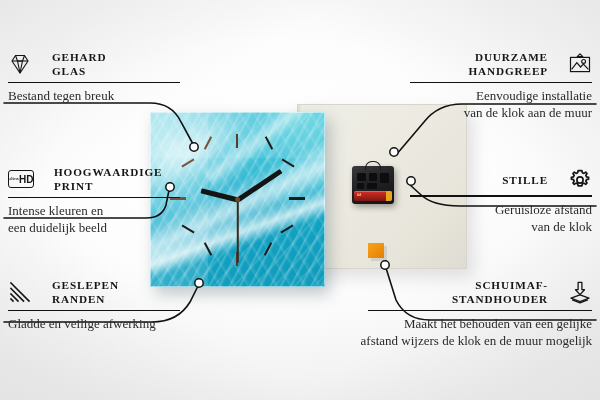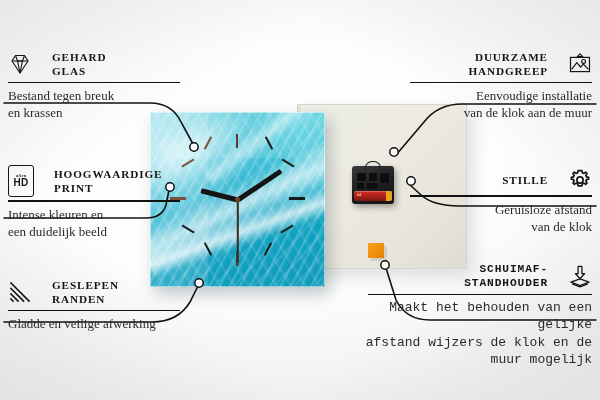--- a/index.html
+++ b/index.html
@@ -178,23 +178,23 @@
   .feat-title .l2 { display:block; }
   .rule { height:1.6px; background:#111; margin:3px 0 4px; }
   .feat-desc { font-size:13px; color:#2a2a2a; line-height:1.32; }
   .ta-left { text-align:left; }
   .ta-right { text-align:right; }
 
   .ico { width:24px; height:24px; flex:0 0 24px; display:block; }
   .ico svg { display:block; width:24px; height:24px; }
 
   .hd-badge {
-    width:26px; height:32px; flex:0 0 26px;
+    width:26px; height:18px; flex:0 0 26px;
     border:1.4px solid #151515; border-radius:3px;
-    display:flex; flex-direction:column; align-items:center; justify-content:center;
+    display:flex; flex-direction:row; align-items:center; justify-content:center;
     font-family:"Liberation Sans", sans-serif; color:#151515; line-height:1;
   }
   .hd-badge .u { font-size:4.2px; font-weight:700; letter-spacing:.3px; }
   .hd-badge .h { font-size:10px; font-weight:700; letter-spacing:.2px; margin-top:.5px; }
 
   #connectors { position:absolute; left:0; top:0; width:600px; height:400px; pointer-events:none; }
 </style>
 </head>
 <body>
 
@@ -295,21 +295,20 @@
         </svg>
       </span>
       <div class="feat-title ta-left">
         <span>GEHARD</span>
         <span class="l2">GLAS</span>
       </div>
     </div>
     <div class="rule" style="width:172px;"></div>
     <div class="feat-desc ta-left">
       <div>Bestand tegen breuk</div>
-      <div>en krassen</div>
     </div>
   </div>
 
   <div class="feature" style="left:8px; top:165px; width:180px;">
     <div class="feat-head">
       <span class="hd-badge">
         <span class="u">ultra</span>
         <span class="h">HD</span>
       </span>
       <div class="feat-title ta-left">
@@ -380,21 +379,21 @@
         </svg>
       </span>
     </div>
     <div class="rule" style="width:182px; margin-left:8px;"></div>
     <div class="feat-desc ta-right">
       <div>Geruisloze afstand</div>
       <div>van de klok</div>
     </div>
   </div>
 
-  <div class="feature" style="right:8px; top:262px; width:232px;font-family:Liberation Mono, monospace;">
+  <div class="feature" style="right:8px; top:278px; width:232px;">
     <div class="feat-head right">
       <div class="feat-title ta-right">
         <span>SCHUIMAF-</span>
         <span class="l2">STANDHOUDER</span>
       </div>
       <span class="ico">
         <svg viewBox="0 0 24 24" fill="none" stroke="#151515" stroke-width="1.3" stroke-linejoin="round">
           <path d="M10.1 2.3 h3.8 v7.4 h2.6 L12 14.6 L7.5 9.7 h2.6 z"></path>
           <path d="M12 14.9 L3 18.2 L12 21.6 L21 18.2 Z"></path>
           <path d="M4.2 19.9 L12 22.9 L19.8 19.9"></path>

